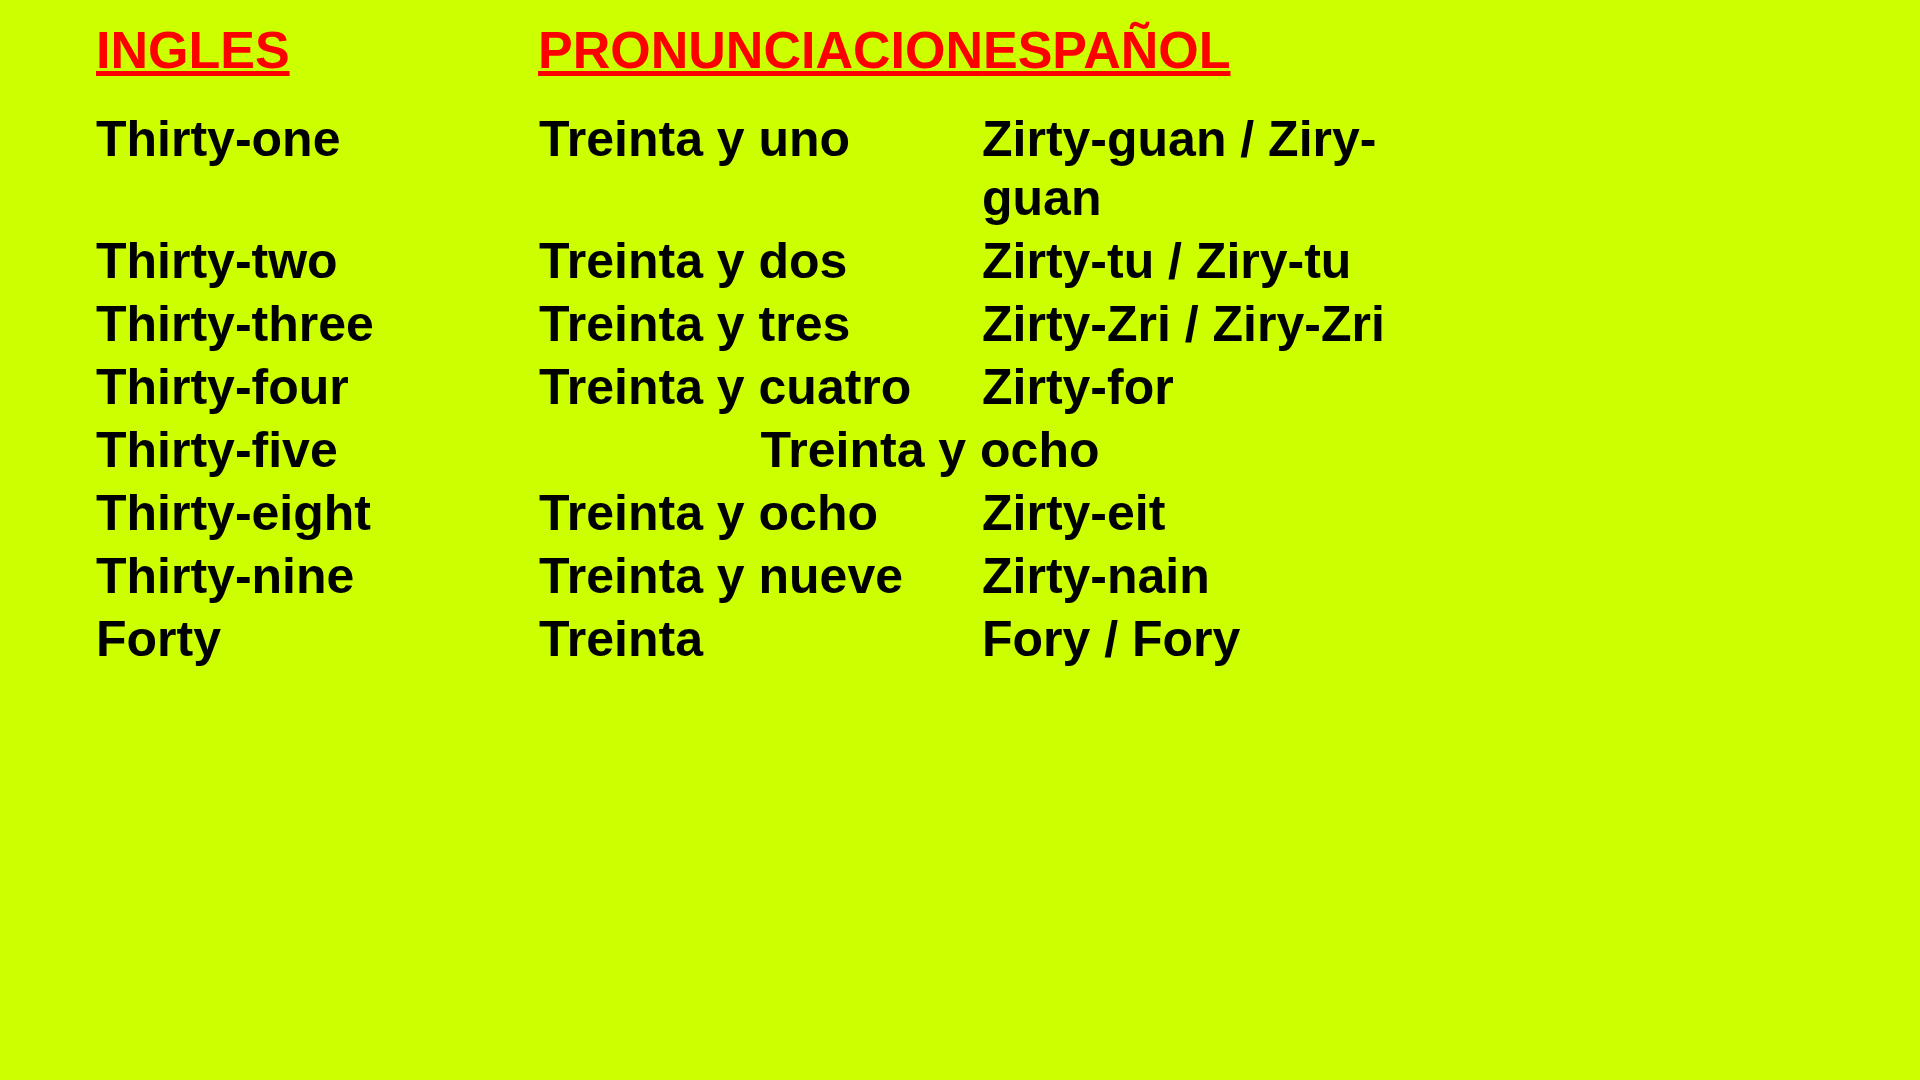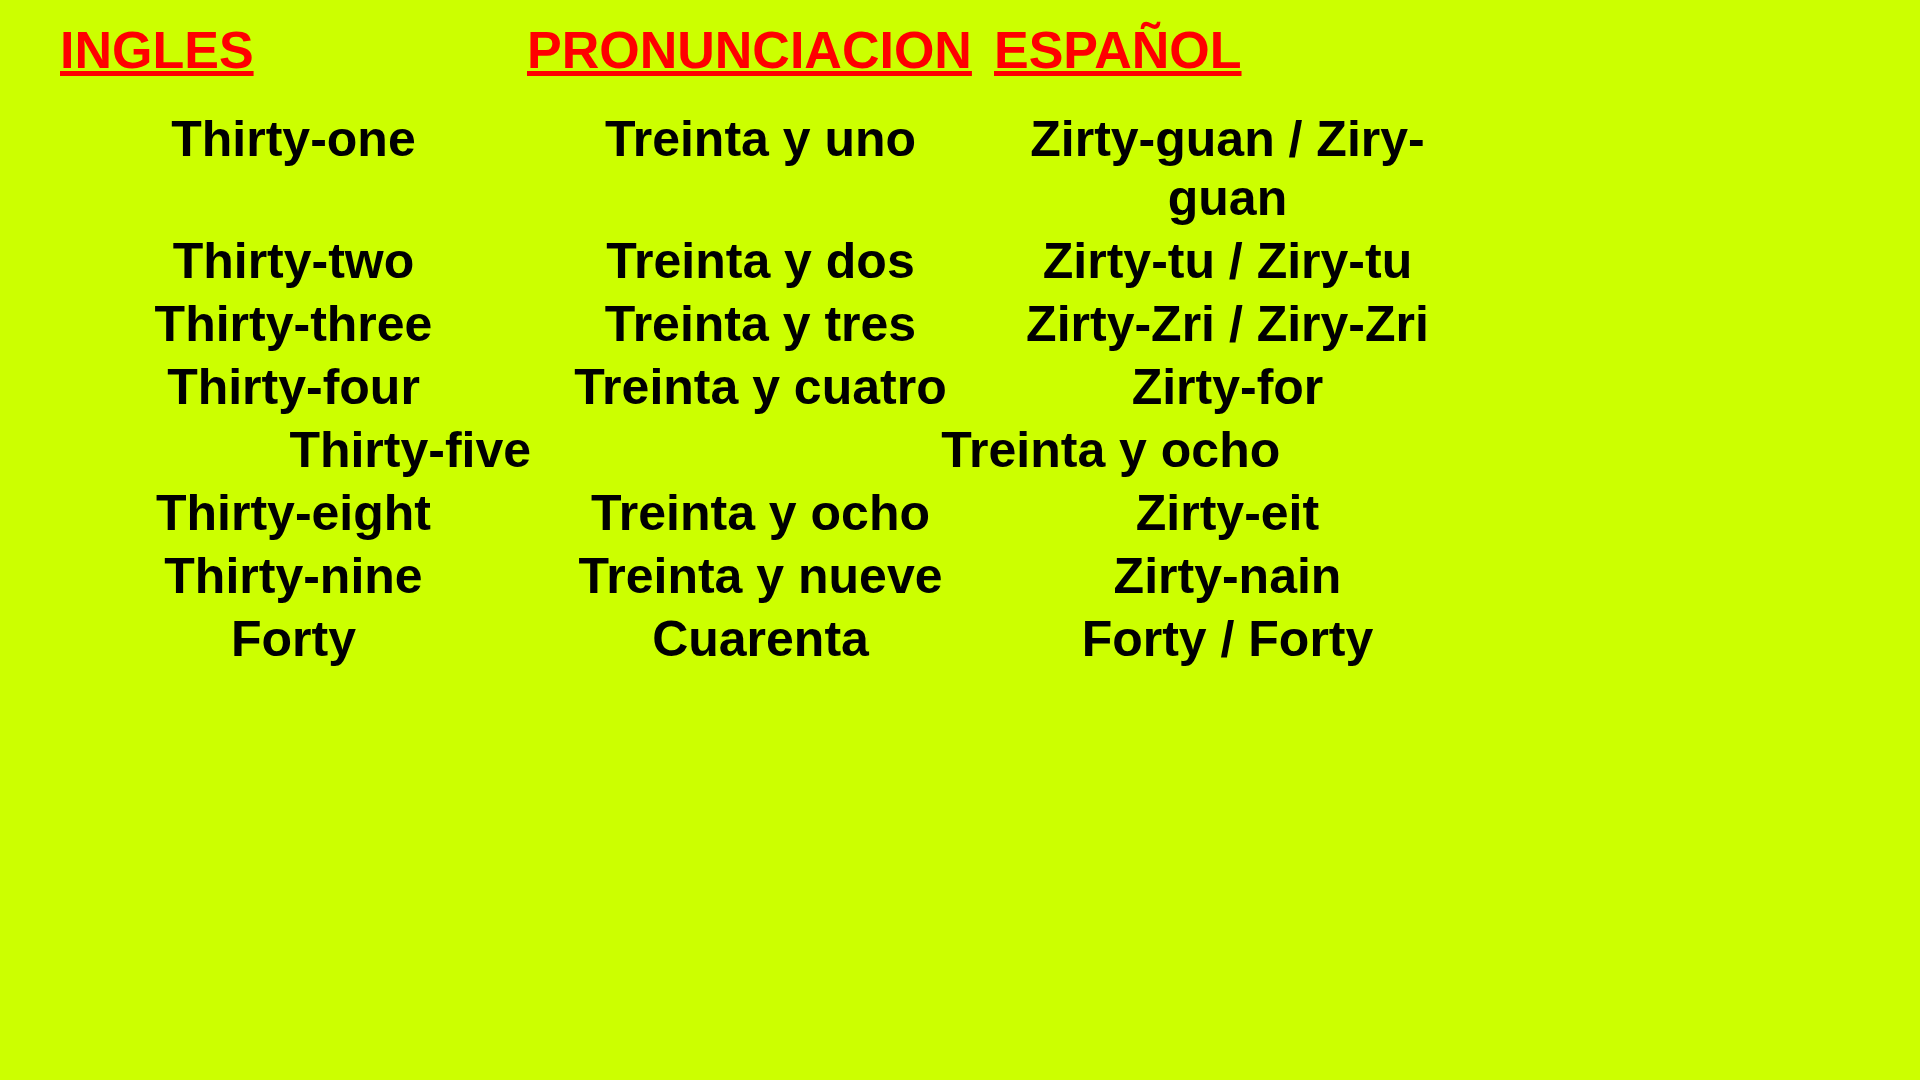--- a/index.html
+++ b/index.html
@@ -12,21 +12,21 @@
       width: 1920px;
       height: 1080px;
       background-color: #CCFF00;
       font-family: Arial, sans-serif;
       overflow: hidden;
     }
 
     .container {
       width: 1521px;
       height: 1080px;
-      padding: 20px 60px;
+      padding: 20px 96px;
       display: flex;
       flex-direction: column;
     }
 
     .header-row {
       display: flex;
       flex-direction: row;
       margin-bottom: 30px;
     }
 
@@ -35,21 +35,20 @@
       font-weight: bold;
       color: #FF0000;
       text-decoration: underline;
       flex: 1;
     }
 
     .data-rows {
       display: flex;
       flex-direction: column;
       gap: 0px;
-      text-align: center;
     }
 
     .data-row {
       display: flex;
       flex-direction: row;
       margin-bottom: 4px;
     }
 
     .col-cell {
       font-size: 50px;
@@ -98,17 +97,17 @@
         <div class="col-cell">Treinta y ocho</div>
         <div class="col-cell">Zirty-eit</div>
       </div>
       <div class="data-row">
         <div class="col-cell">Thirty-nine</div>
         <div class="col-cell">Treinta y nueve</div>
         <div class="col-cell">Zirty-nain</div>
       </div>
       <div class="data-row">
         <div class="col-cell">Forty</div>
-        <div class="col-cell">Cuarenta</div>
-        <div class="col-cell">Forty / Forty</div>
+        <div class="col-cell">Treinta</div>
+        <div class="col-cell">Fory / Fory</div>
       </div>
     </div>
 </div>
 
 </body></html>

